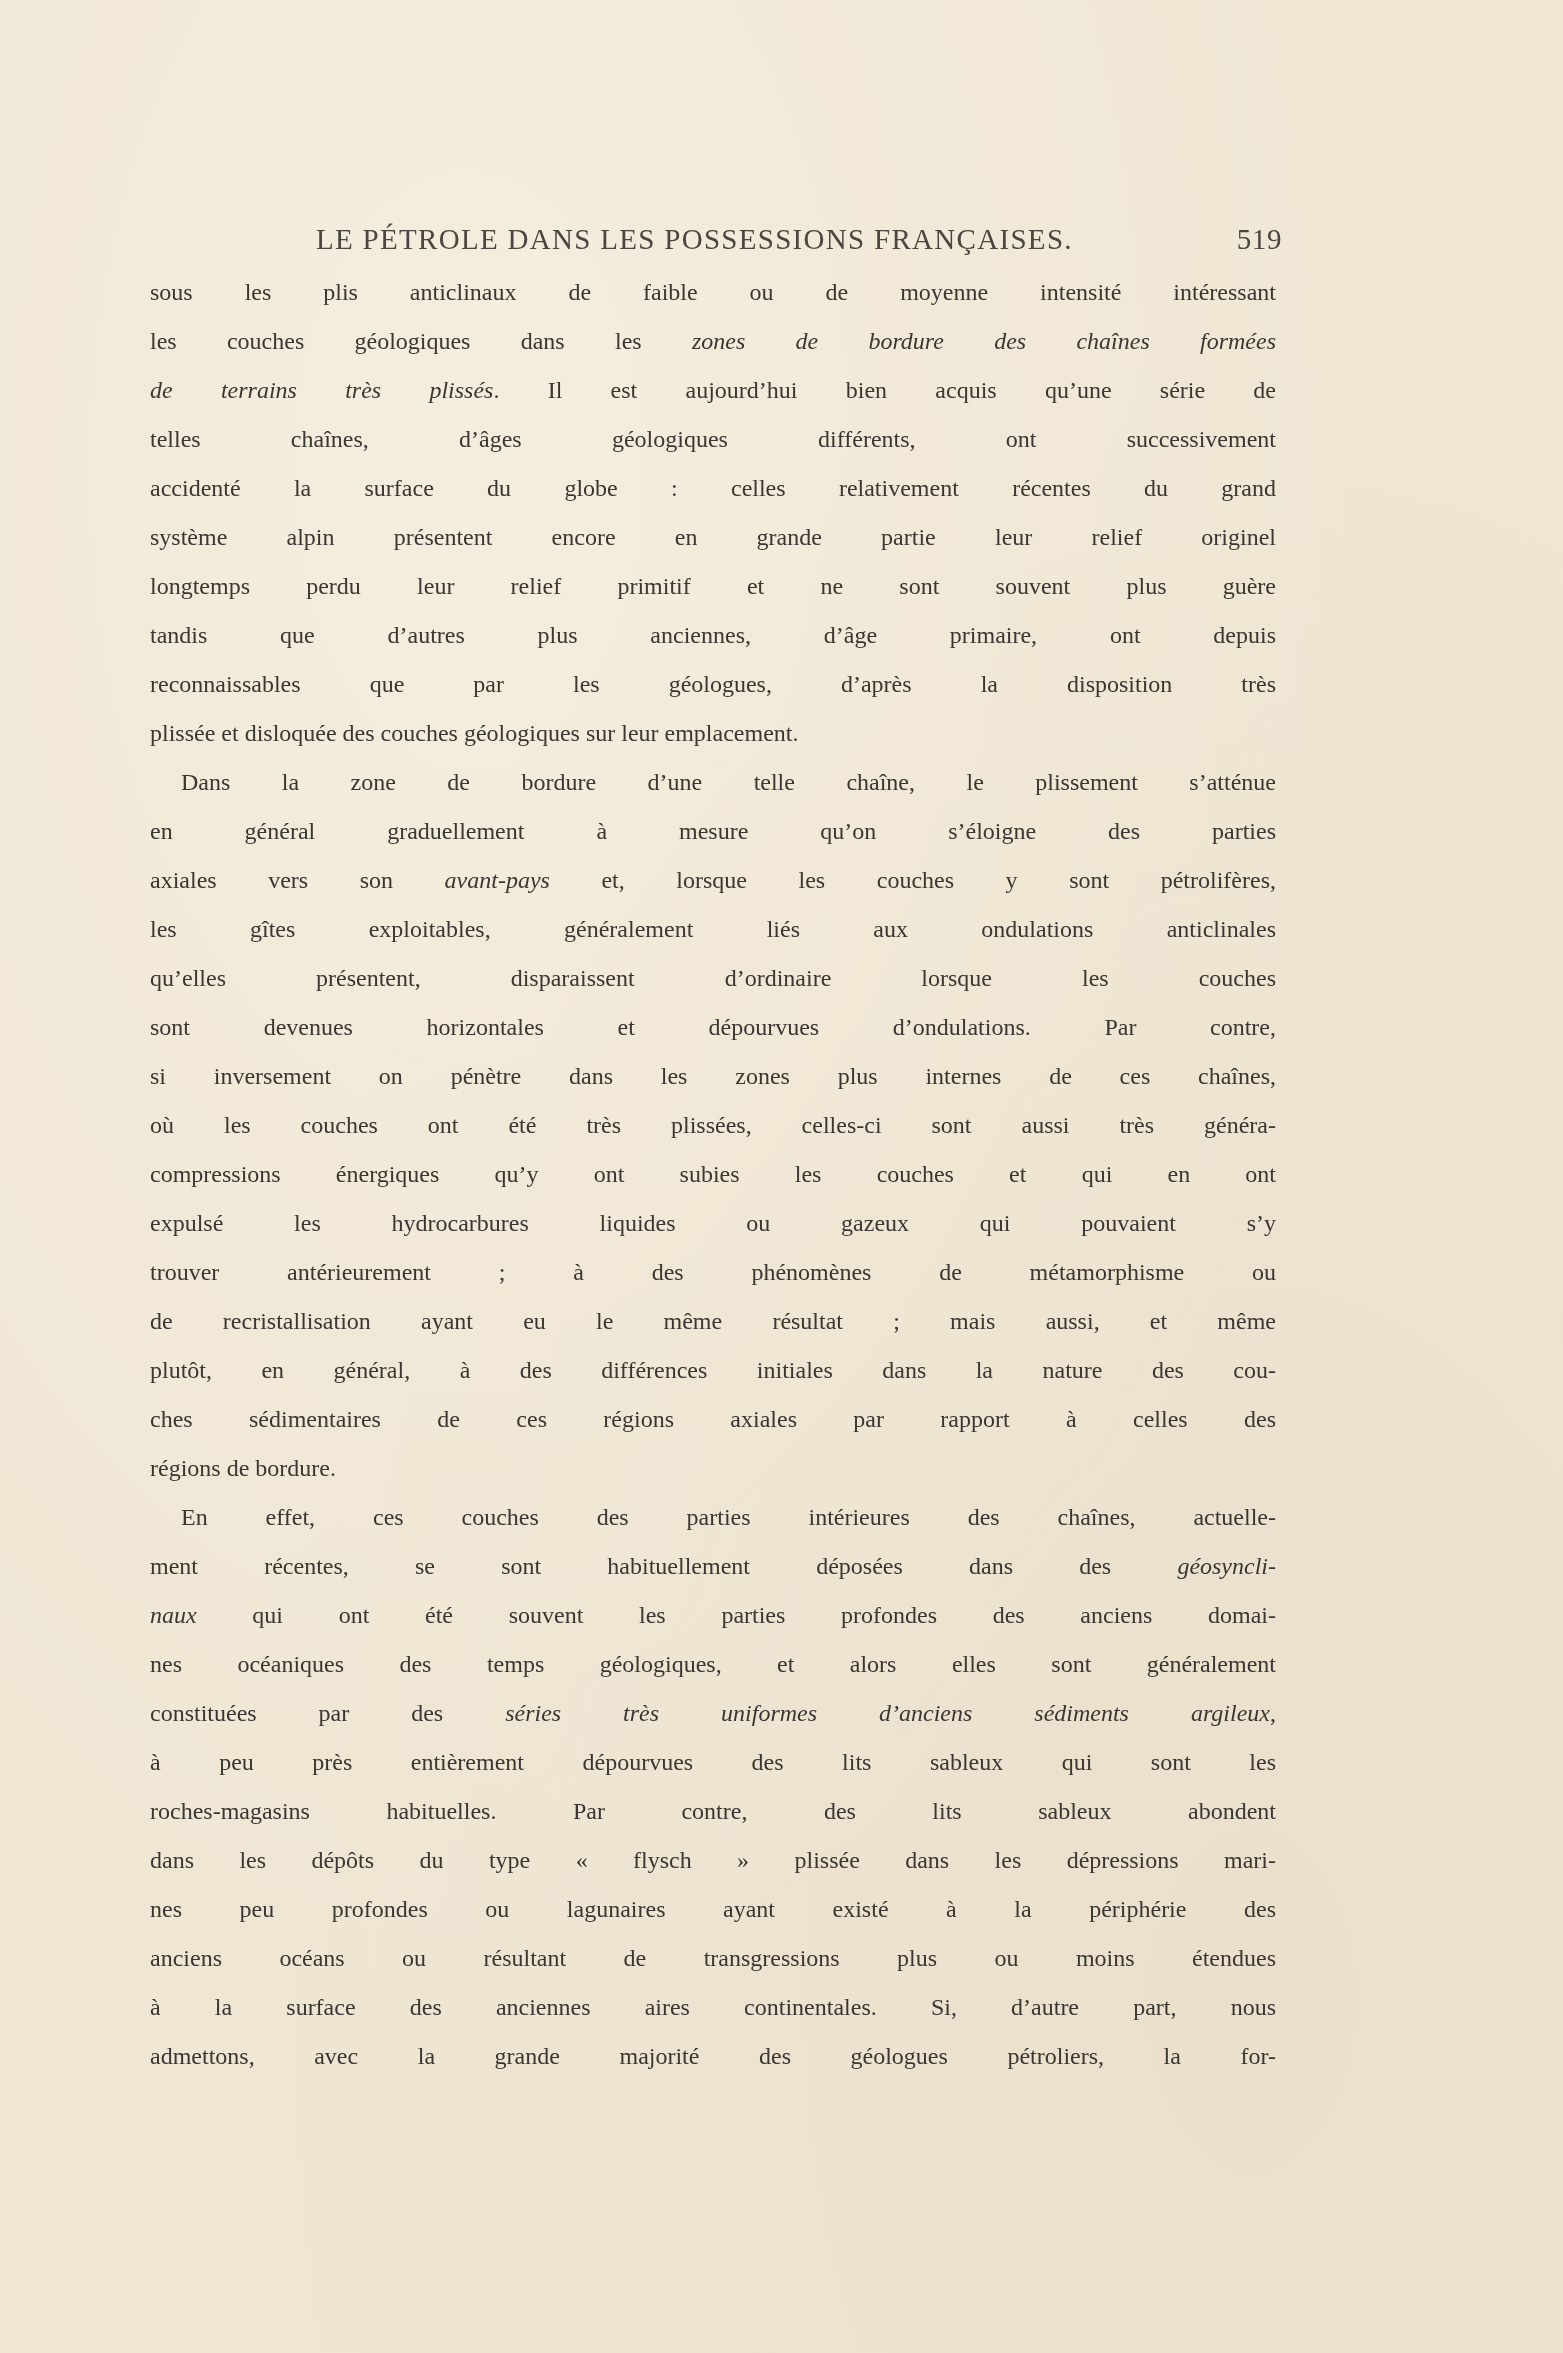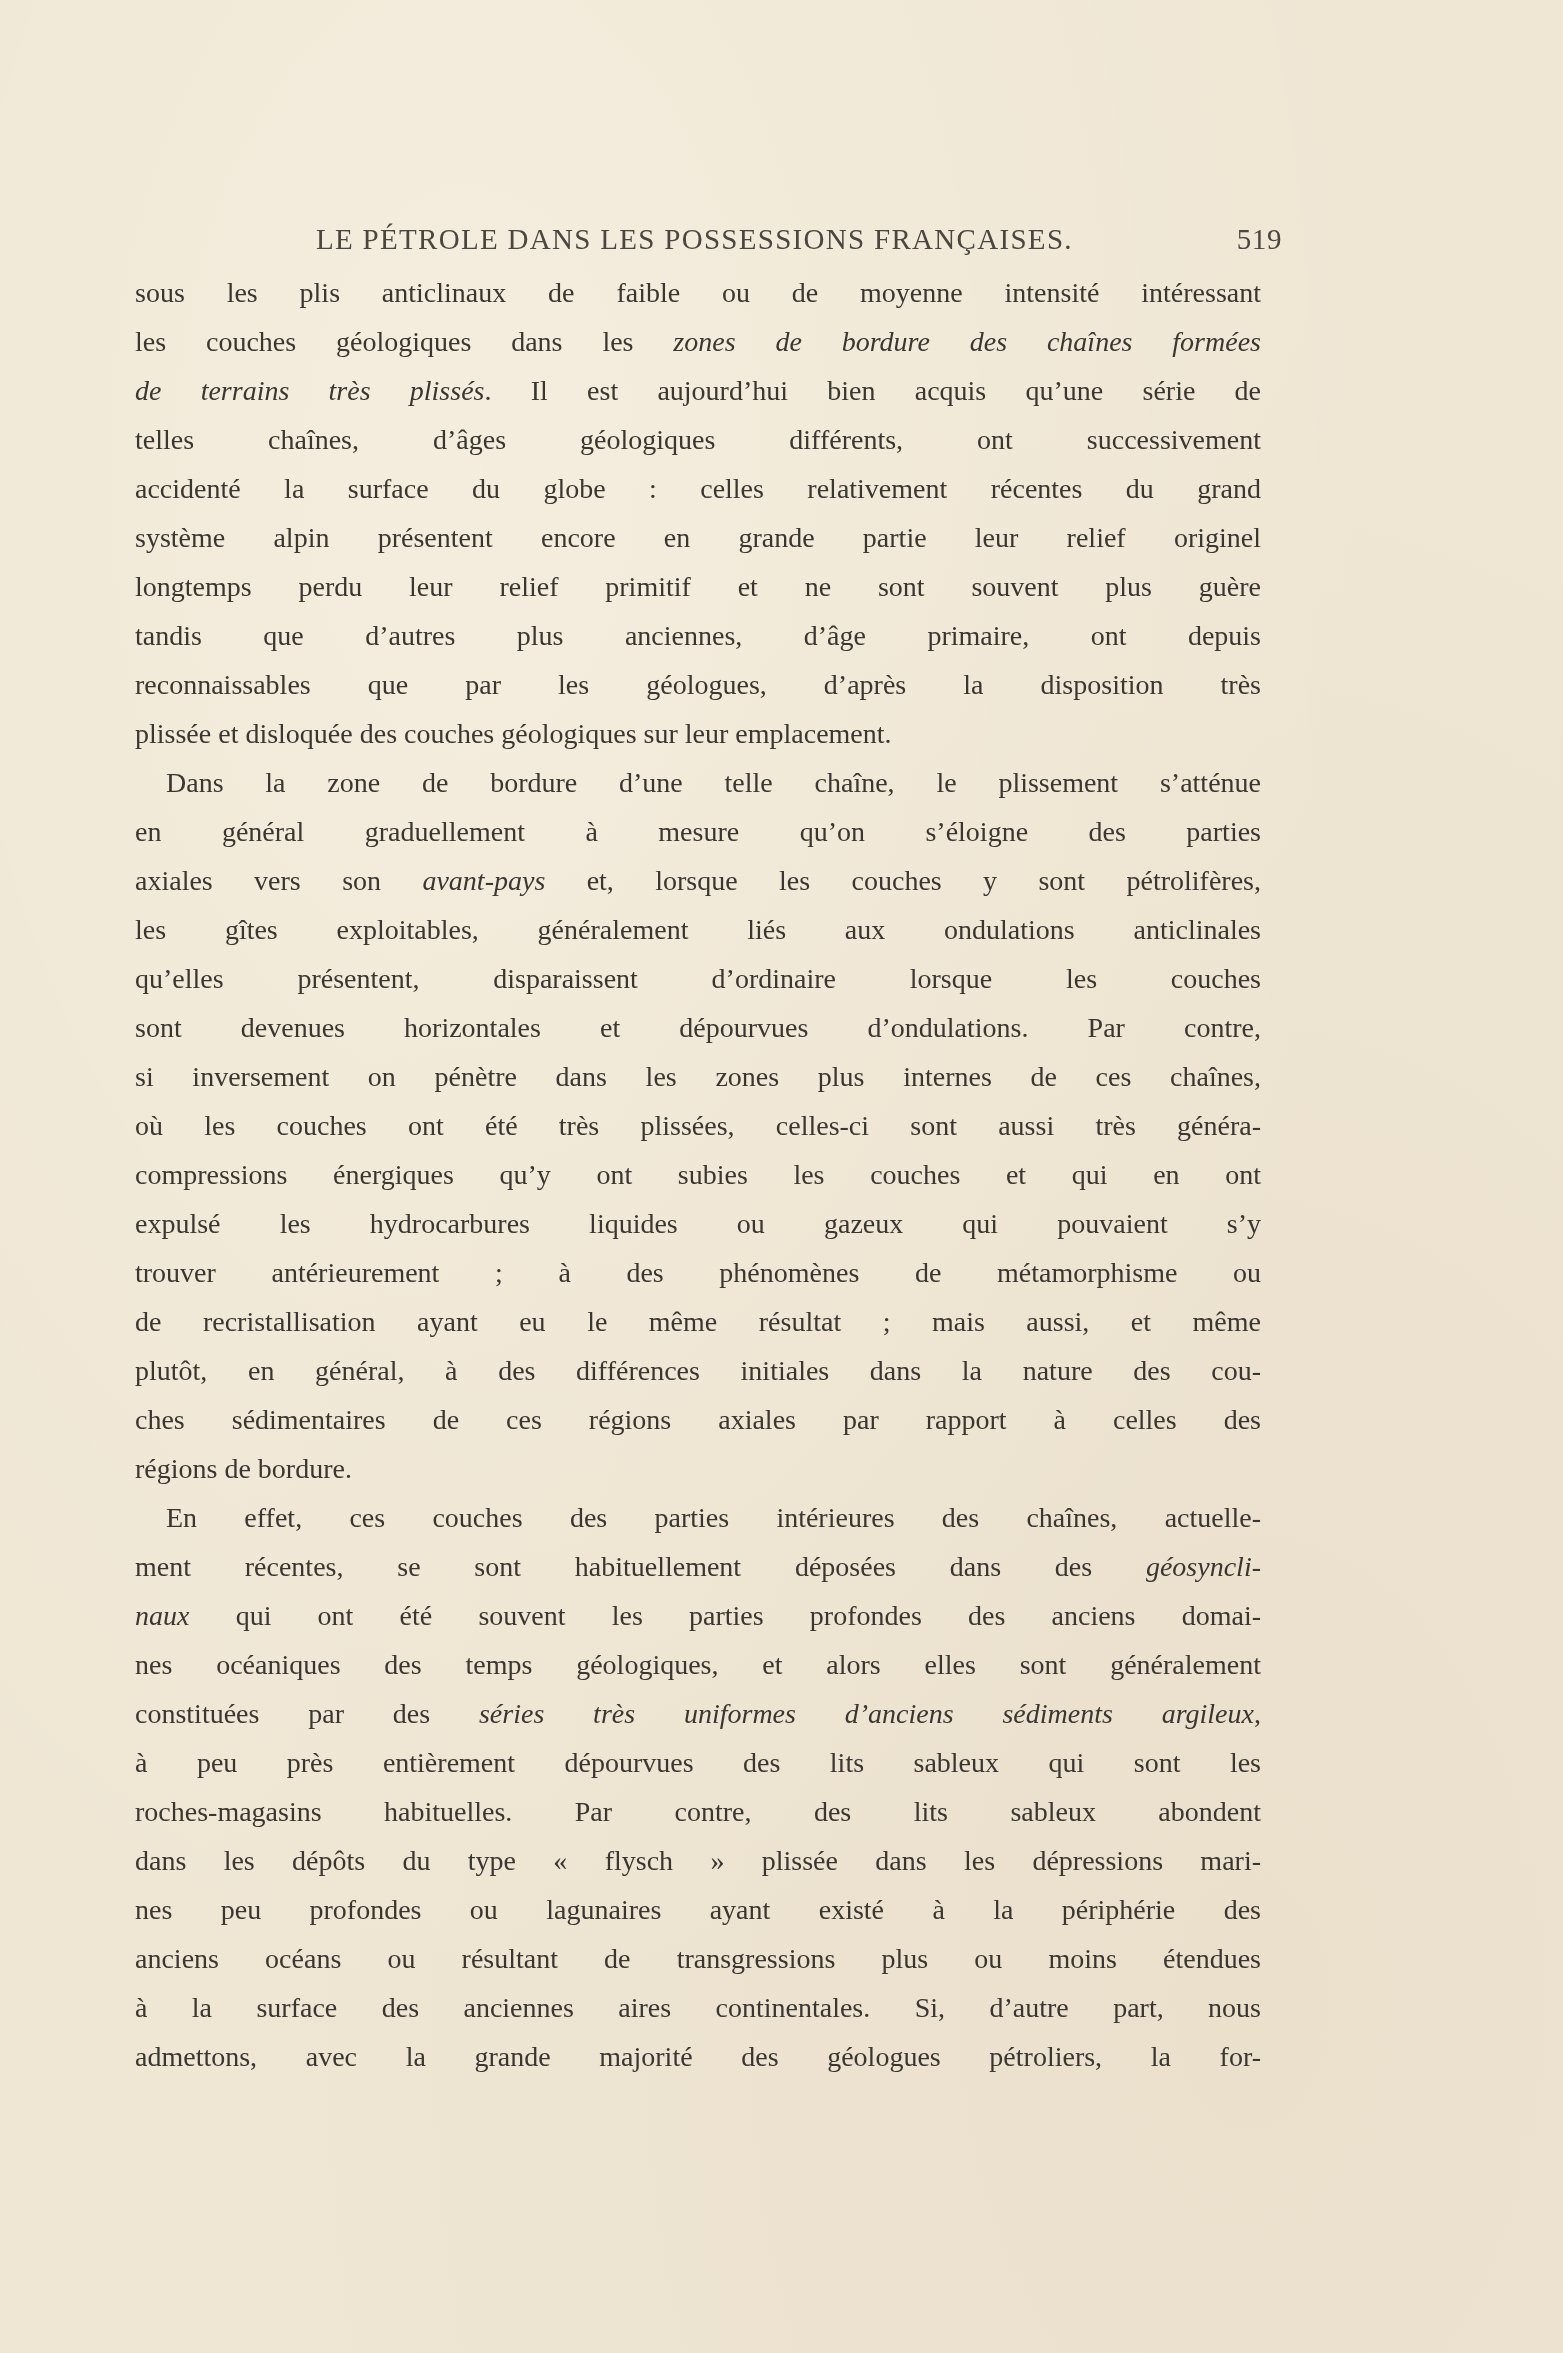--- a/index.html
+++ b/index.html
@@ -35,23 +35,23 @@
       align-items: baseline;
       font-size: 29px;
       letter-spacing: 1.9px;
       color: #4a4640;
     }
     .running-head .title { letter-spacing: 1.3px; }
     .running-head .folio { letter-spacing: 0.6px; }
     .text-block {
       position: absolute;
       top: 268px;
-      left: 135px;
+      left: 150px;
       width: 1126px;
-      font-size: 28px;
+      font-size: 24px;
       line-height: 49px;
     }
     .line {
       display: block;
       white-space: nowrap;
       text-align: justify;
       text-align-last: justify;
       height: 49px;
       overflow: visible;
     }

